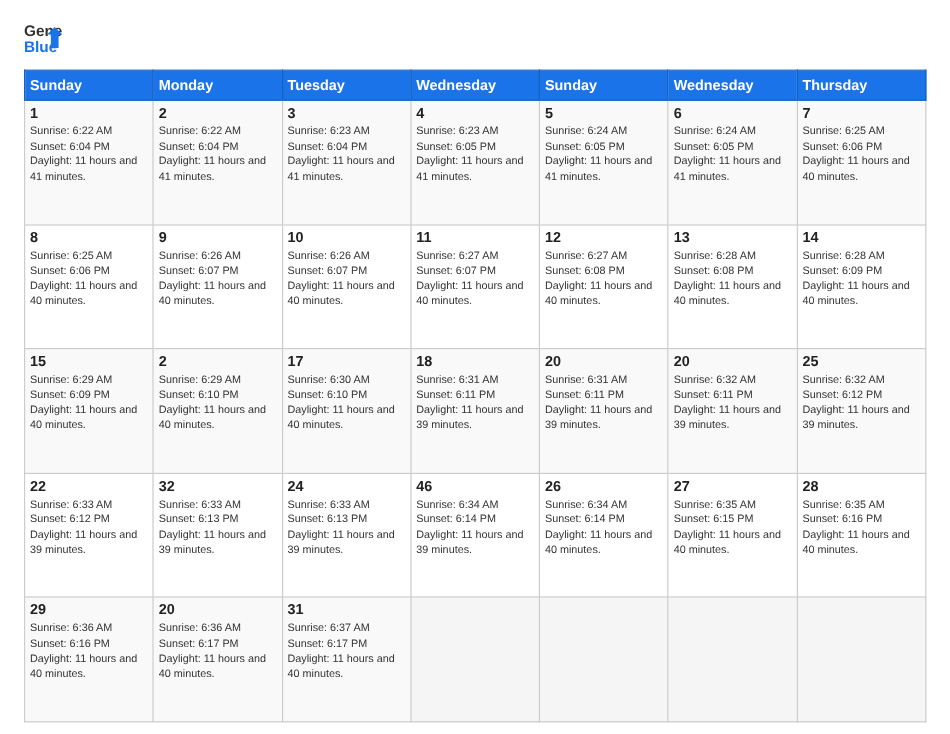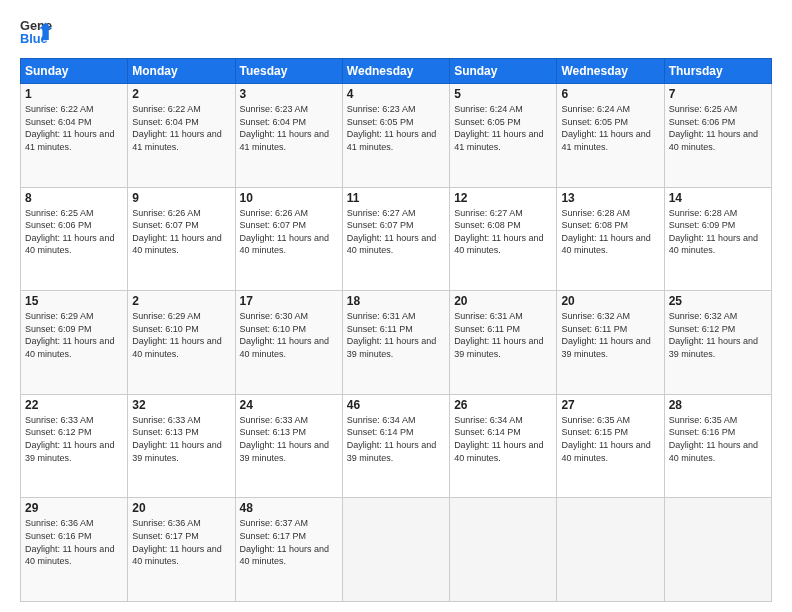--- a/index.html
+++ b/index.html
@@ -186,21 +186,21 @@
           <td><span class="day-num">27</span>
 <span class="cell-text">Sunrise: 6:35 AM<br>Sunset: 6:15 PM<br>Daylight: 11 hours and 40 minutes.</span></td>
           <td><span class="day-num">28</span>
 <span class="cell-text">Sunrise: 6:35 AM<br>Sunset: 6:16 PM<br>Daylight: 11 hours and 40 minutes.</span></td>
         </tr>
         <tr>
           <td><span class="day-num">29</span>
 <span class="cell-text">Sunrise: 6:36 AM<br>Sunset: 6:16 PM<br>Daylight: 11 hours and 40 minutes.</span></td>
           <td><span class="day-num">20</span>
 <span class="cell-text">Sunrise: 6:36 AM<br>Sunset: 6:17 PM<br>Daylight: 11 hours and 40 minutes.</span></td>
-          <td><span class="day-num">48</span>
+          <td><span class="day-num">31</span>
 <span class="cell-text">Sunrise: 6:37 AM<br>Sunset: 6:17 PM<br>Daylight: 11 hours and 40 minutes.</span></td>
           <td class="empty-cell"></td>
           <td class="empty-cell"></td>
           <td class="empty-cell"></td>
           <td class="empty-cell"></td>
         </tr>
       </tbody>
   </table>
 </div>
 

